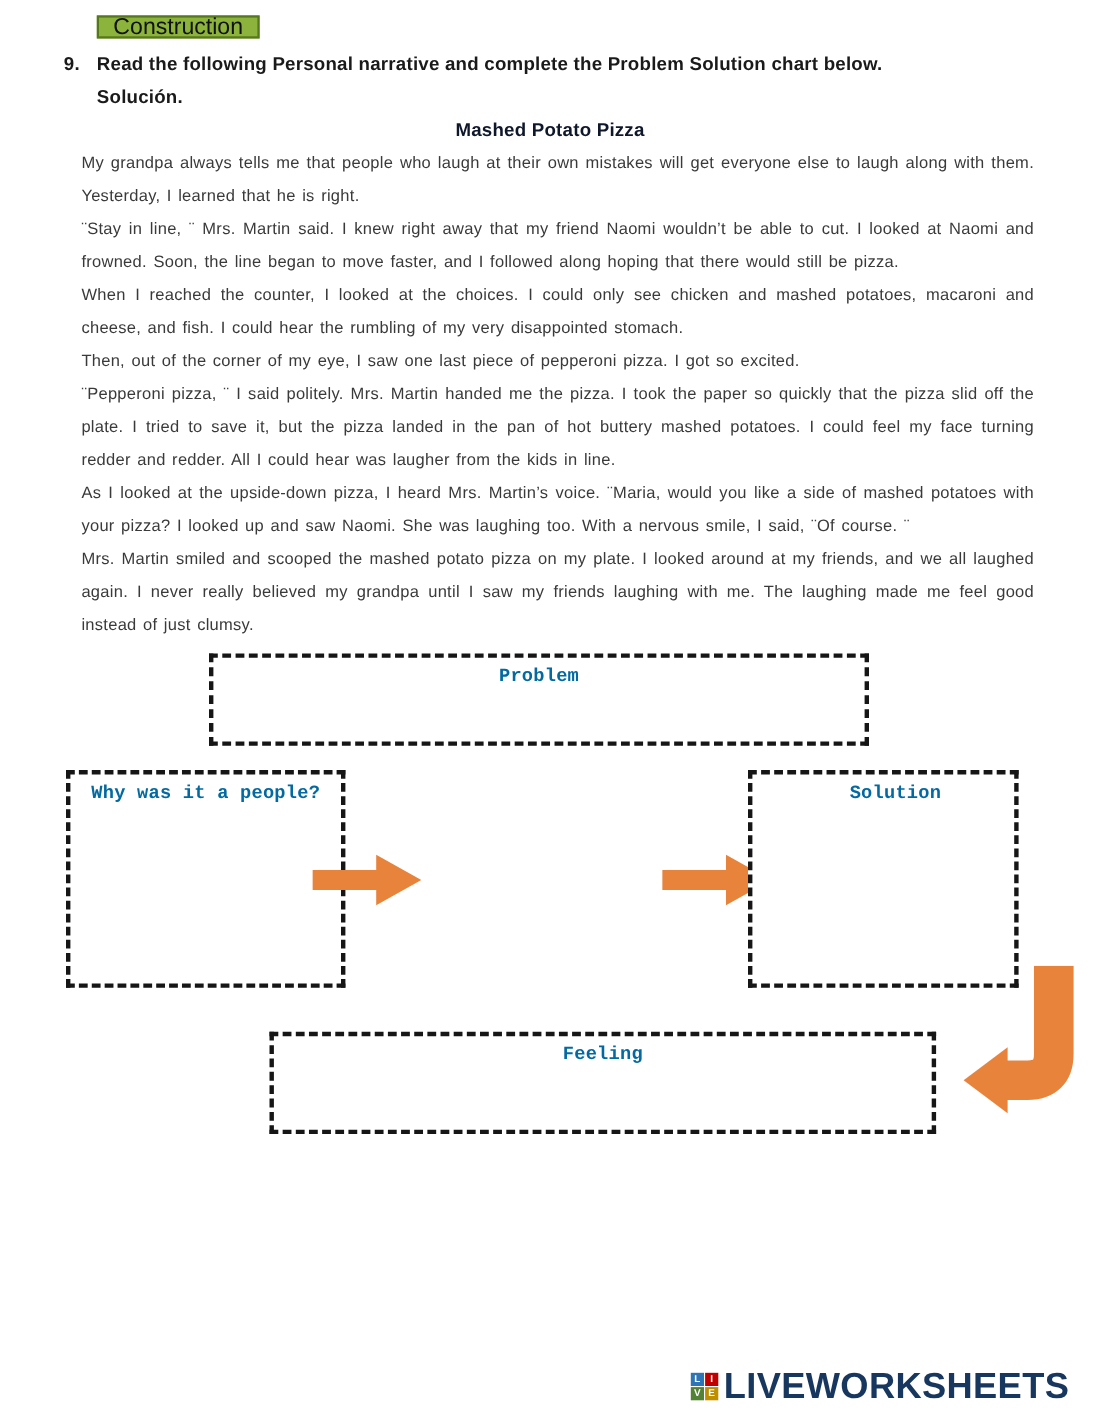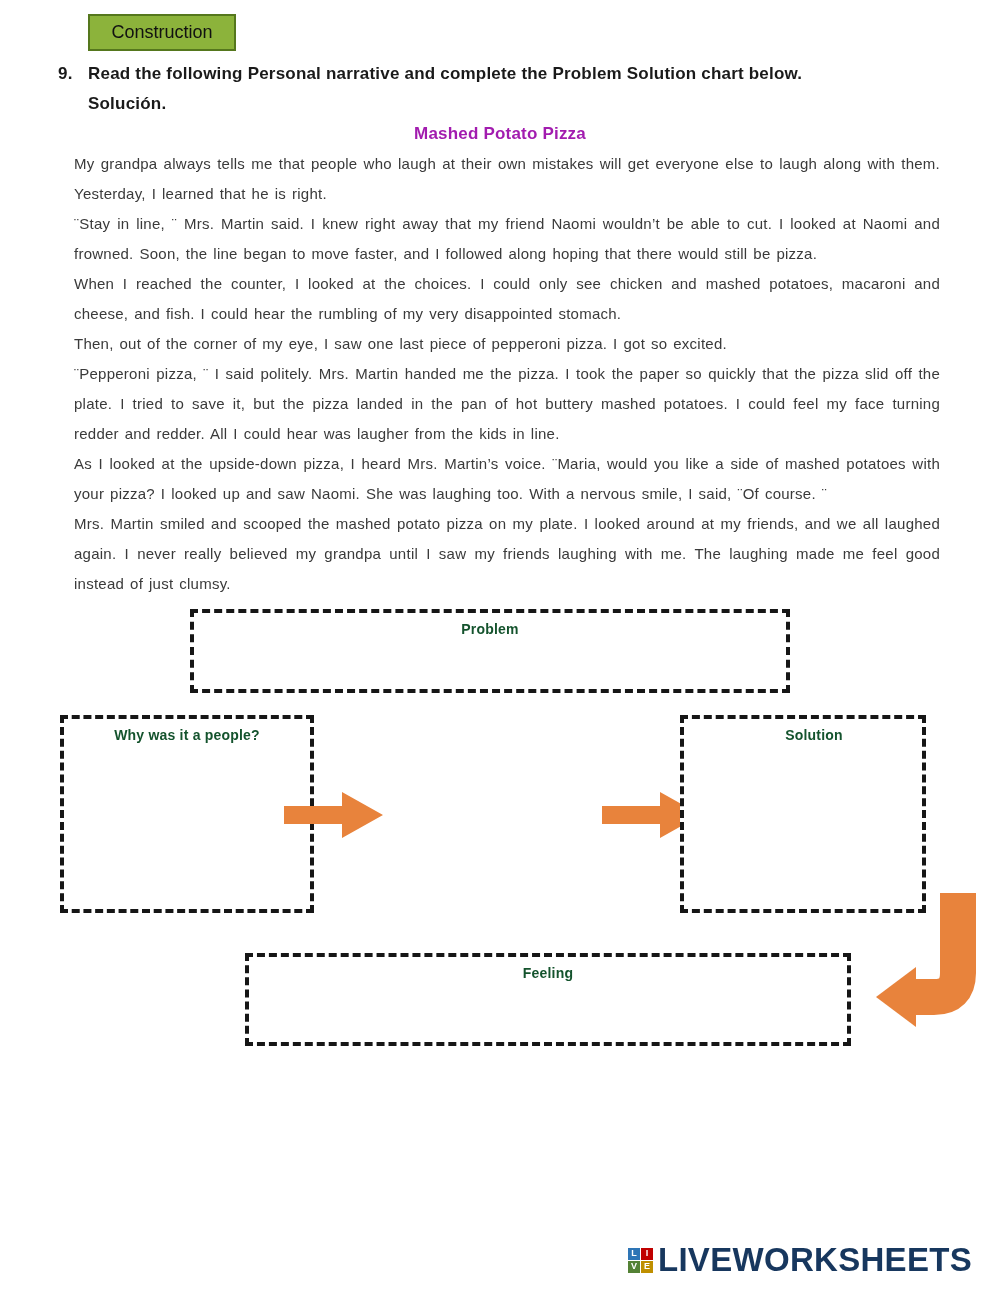--- a/index.html
+++ b/index.html
@@ -16,40 +16,40 @@
     margin:0 auto;
     background:#ffffff;
     overflow:hidden;
   }
   .badge {
     display:inline-flex;
     align-items:center;
     justify-content:center;
     margin:14px 6px 0 88px;
     width:148px;
-    height:37px;
+    height:21px;
     background:var(--badge-bg,#8CB33B);
     border:2px solid var(--badge-border,#55771D);
     color:#111;
-    font-size:18px;
+    font-size:21px;
   }
   .instruction {
     display:flex;
     margin:8px 60px 0 58px;
     font-weight:bold;
     color:#1a1a1a;
     font-size:17px;
     line-height:30px;
     letter-spacing:0.2px;
   }
   .instruction .num { width:30px; flex:0 0 30px; }
   .story-title {
     text-align:center;
     font-weight:bold;
-    color:#a21caf;
+    color:#0f172a;
     font-size:17px;
     line-height:30px;
     letter-spacing:0.2px;
   }
   .story-body {
     margin:0 60px 0 74px;
     font-size:15px;
     line-height:30px;
     letter-spacing:0.25px;
     word-spacing:1.5px;
@@ -62,24 +62,25 @@
     margin-top:4px;
   }
   .cbox {
     position:absolute;
     border:4px dashed var(--box-border,#161616);
     background:#fff;
   }
   .box-label {
     text-align:center;
     font-weight:bold;
-    color:#14532d;
-    font-size:14px;
+    color:#0369a1;
+    font-size:17px;
     margin-top:8px;
     letter-spacing:0.2px;
+    font-family:Liberation Mono, monospace;
   }
   .problem-box  { left:190px; top:6px;   width:600px; height:84px; }
   .why-box      { left:60px;  top:112px; width:254px; height:198px; }
   .who-box      { left:373px; top:112px; width:257px; height:198px; }
   .solution-box { left:680px; top:112px; width:246px; height:198px;padding-left:22px; }
   .feeling-box  { left:245px; top:350px; width:606px; height:93px; }
   .block-arrow { position:absolute; }
   .block-arrow polygon { fill:var(--arrow-orange,#E8833C); }
   .arrow-1 { left:284px; top:188px; width:100px; height:48px; }
   .arrow-2 { left:602px; top:188px; width:100px; height:48px; }

